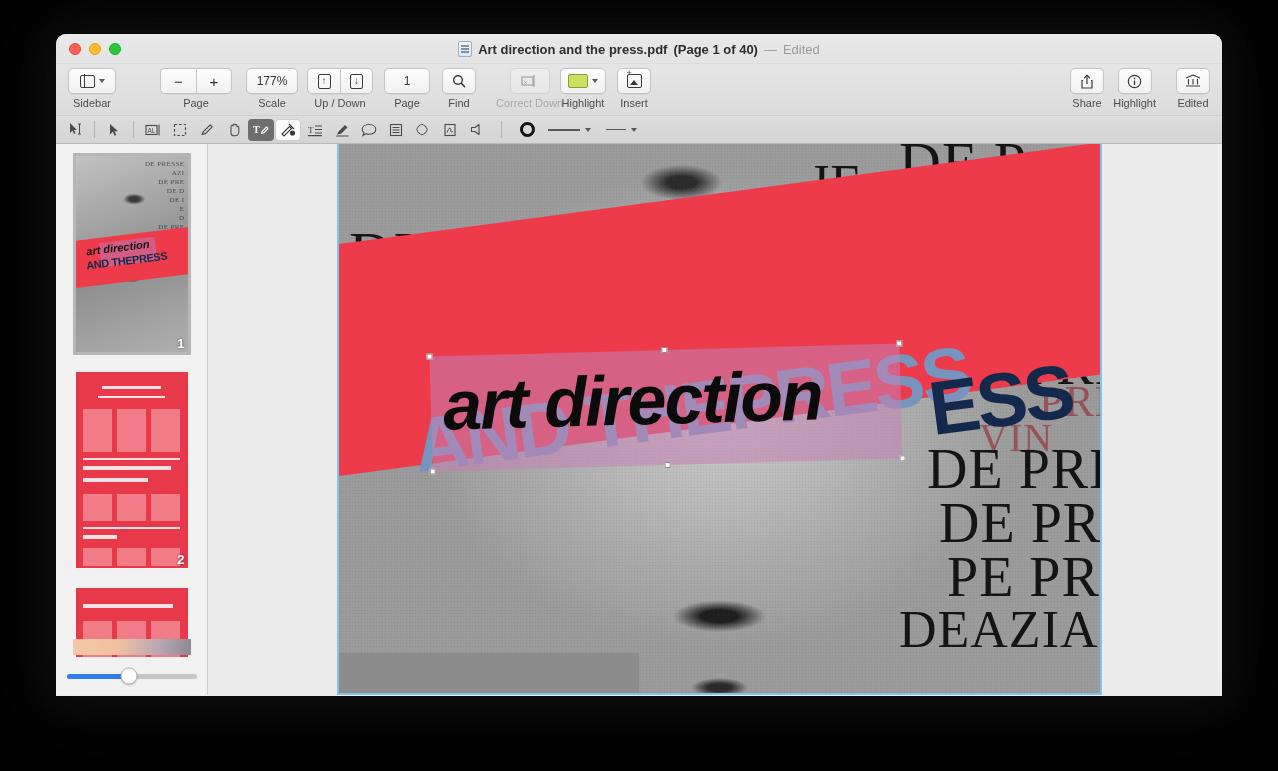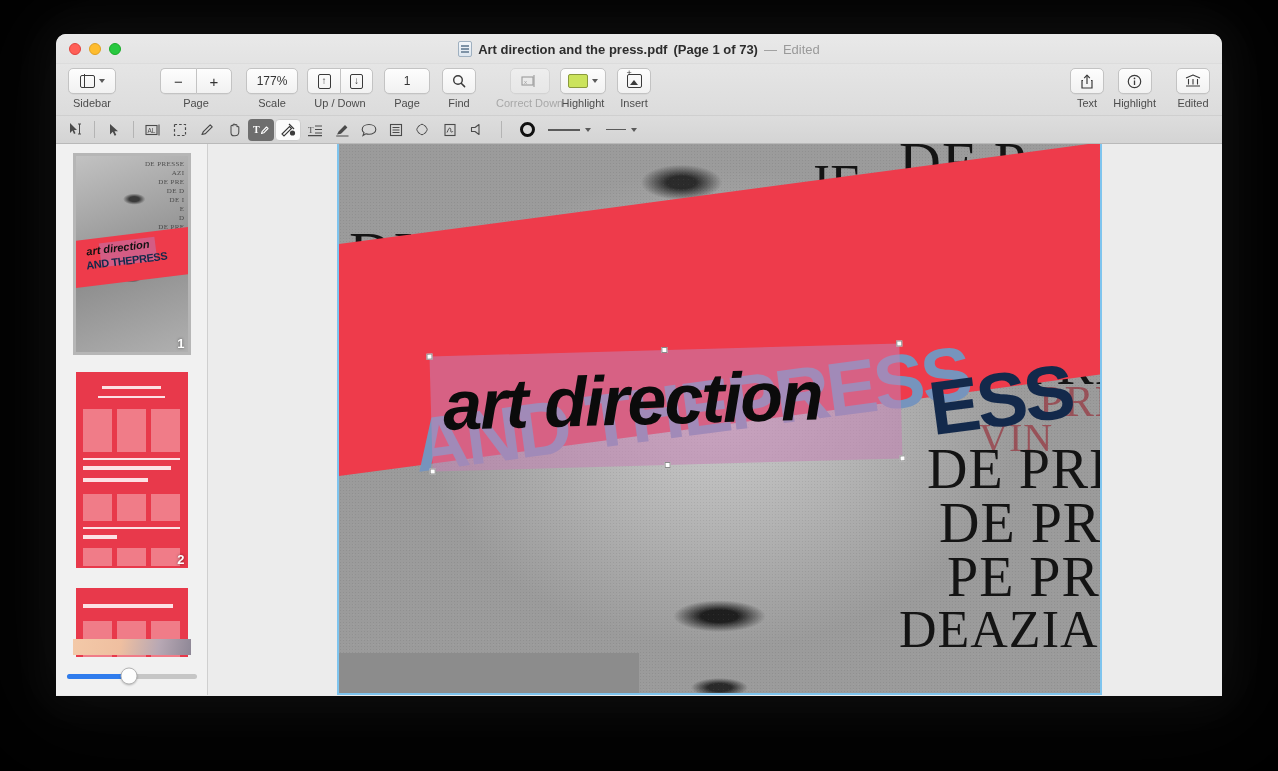--- a/index.html
+++ b/index.html
@@ -297,21 +297,21 @@
 <div id="window">
 
   <div id="titlebar">
     <div class="traffic tl-close"></div>
     <div class="traffic tl-min"></div>
     <div class="traffic tl-max"></div>
 
     <div id="title-wrap">
       <div id="doc-icon"></div>
       <span>Art direction and the press.pdf</span>
-      <span>(Page 1 of 73)</span>
+      <span>(Page 1 of 40)</span>
       <span id="title-edited">—</span>
       <span id="title-edited">Edited</span>
     </div>
   </div>
 
   <div id="toolbar">
 
     <div class="tgroup" style="left:12px">
       <div class="tbtns">
         <div class="tbtn" style="min-width:48px">
@@ -403,21 +403,21 @@
     <div class="tgroup" style="right:118px">
       <div class="tbtns">
         <div class="tbtn" style="min-width:34px">
           <svg width="14" height="15" viewBox="0 0 14 15">
             <path d="M3 6.5 H2 V14 H12 V6.5 H11" fill="none" stroke="#3a3a3a" stroke-width="1.2"></path>
             <line x1="7" y1="1.2" x2="7" y2="10" stroke="#3a3a3a" stroke-width="1.2"></line>
             <path d="M4.2 4.2 L7 1.2 L9.8 4.2" fill="none" stroke="#3a3a3a" stroke-width="1.2" stroke-linejoin="round"></path>
           </svg>
         </div>
       </div>
-      <div class="tlabel">Text</div>
+      <div class="tlabel">Share</div>
     </div>
 
     <div class="tgroup" style="right:66px">
       <div class="tbtns">
         <div class="tbtn" style="min-width:34px">
           <svg width="15" height="15" viewBox="0 0 15 15">
             <circle cx="7.5" cy="7.5" r="6.2" fill="none" stroke="#3a3a3a" stroke-width="1.2"></circle>
             <circle cx="7.5" cy="4.4" r="0.85" fill="#3a3a3a"></circle>
             <line x1="7.5" y1="6.4" x2="7.5" y2="11" stroke="#3a3a3a" stroke-width="1.3"></line>
           </svg>

